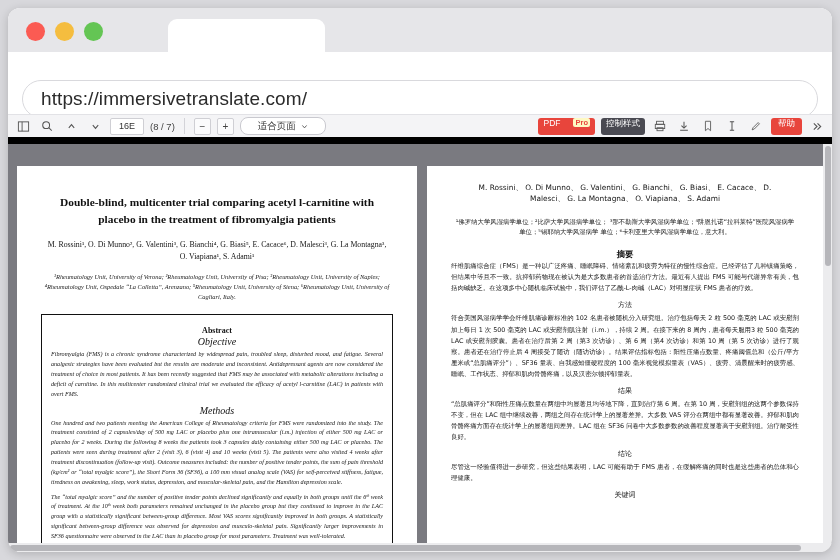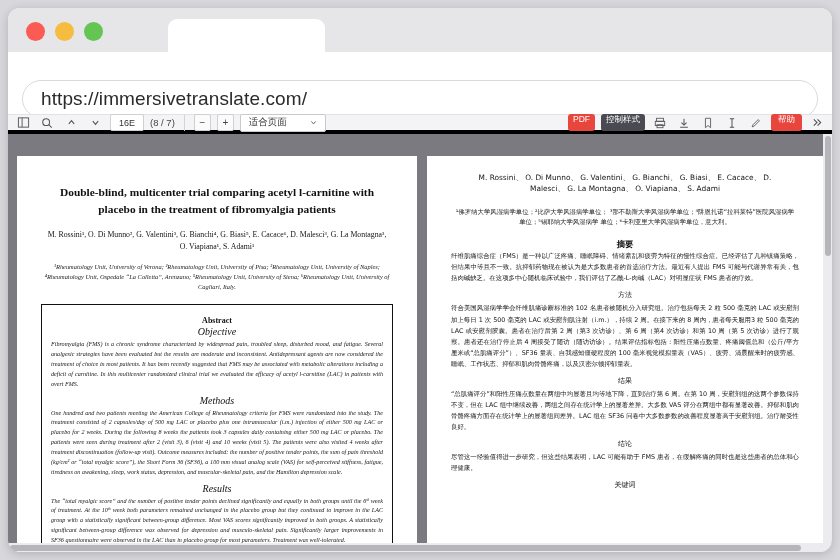--- a/index.html
+++ b/index.html
@@ -68,24 +68,24 @@
     margin-top: 32px;
   }
   .urlbar .url-text {
     font-size: 19px;
     color: #2b2b2b;
     letter-spacing: 0.1px;
     white-space: nowrap;
   }
   
   .pdf-toolbar {
-    height: 20px;
+    height: 30px;
     background: #f4f4f6;
     border-top: 1px solid #e2e2e6;
-    border-bottom: 4px solid #000000;
+    border-bottom: 7px solid #000000;
     display: flex;
     align-items: center;
     gap: 6px;
     padding: 0 6px;
     font-size: 10px;
     color: #3c3c3c;
     flex: none;
   }
   .tb-icon {
     width: 18px; height: 18px;
@@ -114,37 +114,36 @@
     background: #fbfbfc;
     border-radius: 2px;
     display: flex; align-items: center; justify-content: center;
     font-size: 10px; color: #444;
   }
   .select-box {
     height: 18px;
     min-width: 86px;
     border: 1px solid #c9c9cf;
     background: #fff;
-    border-radius: 2px;
+    border-radius: 8px;
     display: flex; align-items: center;
     justify-content: space-between;
-    padding: 0 8px;
+    padding: 0 17px;
     font-size: 9.5px; color: #333;
   }
   .spacer { flex: 1; }
   .pill {
     height: 17px;
     border-radius: 3px;
     display: flex; align-items: flex-start;
     padding: 0 5px;
     gap: 13px;
     font-size: 8.5px;
     color: #fff;
     white-space: nowrap;
-    flex-direction: column;
   }
   .pill.pdf { background: #e8453c; }
   .pill.pdf .pro {
     background: #fef9c3; color: #e8453c;
     border-radius: 2px; padding: 0 2px;
     font-size: 7.5px; font-weight: bold;
   }
   .pill.style { background: #4a4a52; }
   .pill.help { background: #e8453c; padding: 0 7px; }
   
@@ -407,21 +406,20 @@
     <div class="page left">
       <h1 class="title-en">Double-blind, multicenter trial comparing acetyl l-carnitine with placebo in the treatment of fibromyalgia patients</h1>
       <div class="authors-en">M. Rossini¹, O. Di Munno², G. Valentini³, G. Bianchi⁴, G. Biasi⁵, E. Cacace⁶, D. Malesci³, G. La Montagna³, O. Viapiana¹, S. Adami¹</div>
       <div class="affil-en">¹Rheumatology Unit, University of Verona; ²Rheumatology Unit, University of Pisa; ³Rheumatology Unit, University of Naples; ⁴Rheumatology Unit, Ospedale “La Colletta”, Arenzano;  ⁵Rheumatology Unit, University of Siena; ⁶Rheumatology Unit, University of Cagliari, Italy.</div>
       <div class="abs-box">
         <div class="sec-head">Abstract</div>
         <div class="sec-sub">Objective</div>
         <div class="body-en">Fibromyalgia (FMS) is a chronic syndrome characterized by widespread pain, troubled sleep, disturbed mood, and fatigue. Several analgesic strategies have been evaluated but the results are moderate and inconsistent. Antidepressant agents are now considered the treatment of choice in most patients. It has been recently suggested that FMS may be associated with metabolic alterations including a deficit of carnitine. In this multicenter randomized clinical trial we evaluated the efficacy of acetyl l-carnitine (LAC) in patients with overt FMS.</div>
         <div class="sec-sub">Methods</div>
         <div class="body-en">One hundred and two patients meeting the American College of Rheumatology criteria for FMS were randomized into the study. The treatment consisted of 2 capsules/day of 500 mg LAC or placebo plus one intramuscular (i.m.) injection of either 500 mg LAC or placebo for 2 weeks. During the following 8 weeks the patients took 3 capsules daily containing either 500 mg LAC or placebo. The patients were seen during treatment after 2 (visit 3), 6 (visit 4) and 10 weeks (visit 5). The patients were also visited 4 weeks after treatment discontinuation (follow-up visit). Outcome measures included: the number of positive tender points, the sum of pain threshold (kg/cm² or “total myalgic score”), the Short Form 36 (SF36), a 100 mm visual analog scale (VAS) for self-perceived stiffness, fatigue, tiredness on awakening, sleep, work status, depression, and muscular-skeletal pain, and the Hamilton depression scale.</div>
-        <div class="sec-sub">Results</div>
         <div class="body-en">The “total myalgic score” and the number of positive tender points declined significantly and equally in both groups until the 6ᵗʰ week of treatment. At the 10ᵗʰ week both parameters remained unchanged in the placebo group but they continued to improve in the LAC group with a statistically significant between-group difference. Most VAS scores significantly improved in both groups. A statistically significant between-group difference was observed for depression and musculo-skeletal pain. Significantly larger improvements in SF36 questionnaire were observed in the LAC than in placebo group for most parameters. Treatment was well-tolerated.</div>
         <div class="sec-sub">Conclusion</div>
         <div class="body-en">Although this experience deserves further studies, these results indicate that LAC may be of benefit in patients with FMS, providing improvement in pain as well as the general and mental health of these patients.</div>
 
       </div>
     </div>
 
     <div class="page right">
       <div class="zh-page-block">
         <div class="authors-zh">M. Rossini、 O. Di Munno、 G. Valentini、 G. Bianchi、 G. Biasi、 E. Cacace、 D. Malesci、 G. La Montagna、 O. Viapiana、 S. Adami</div>

